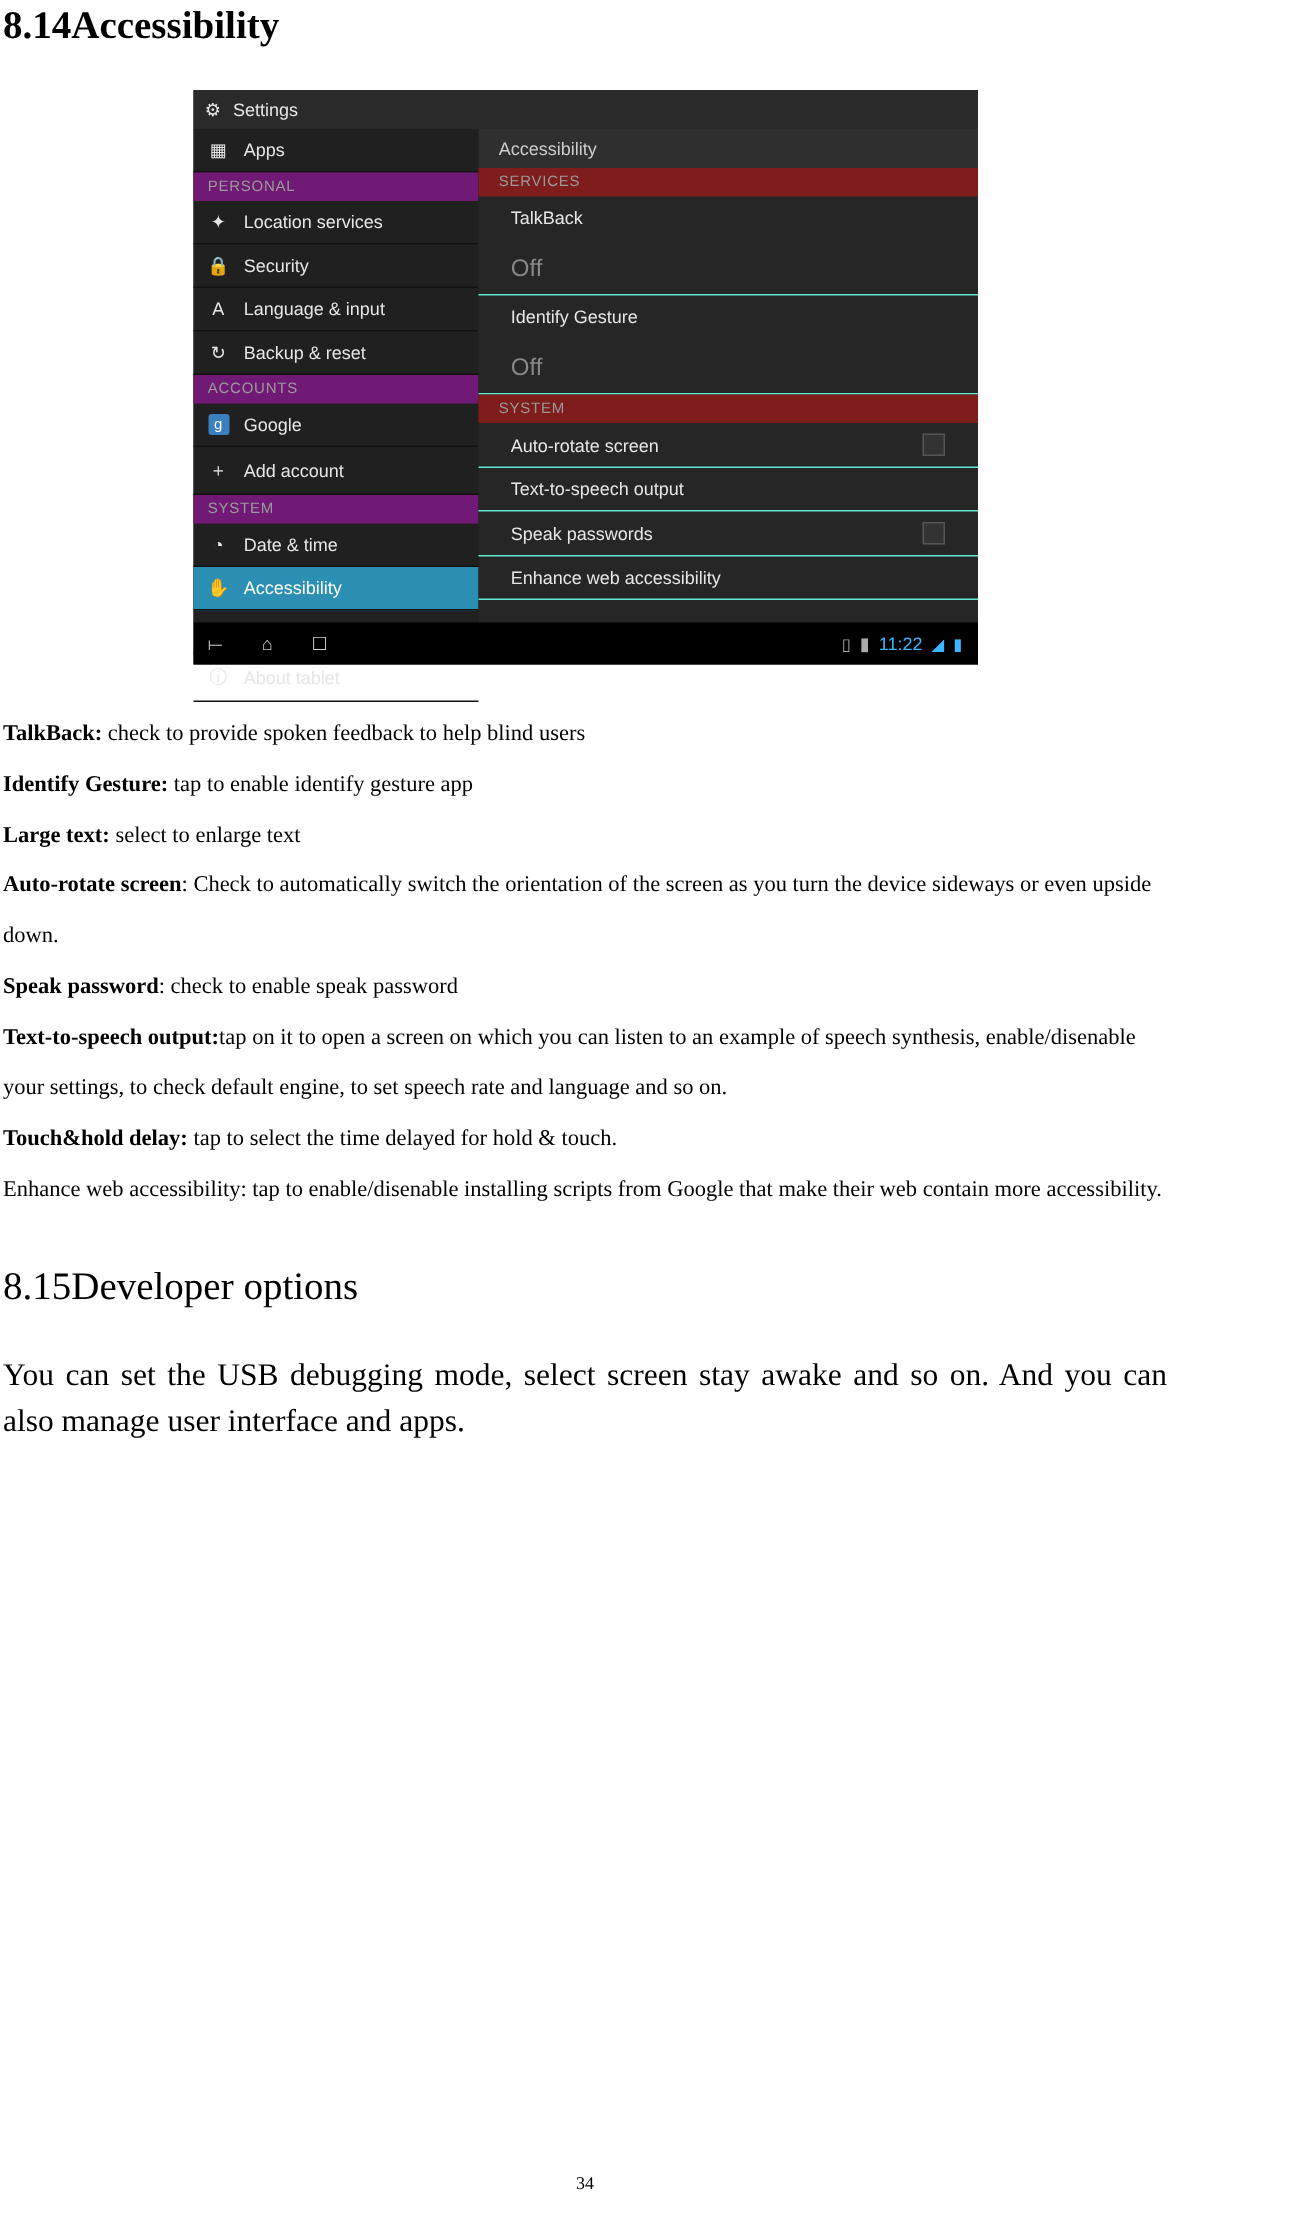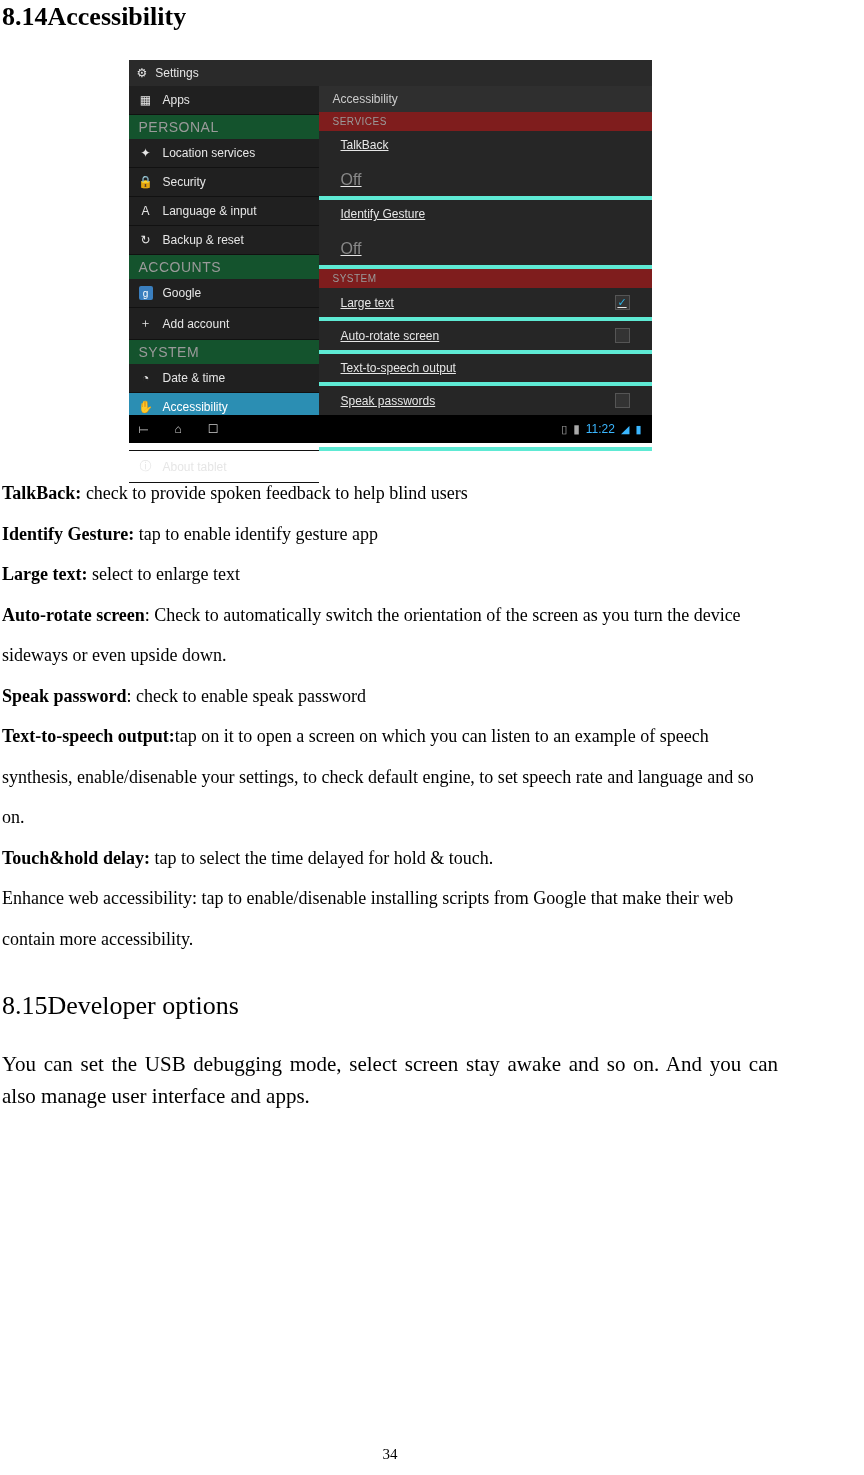--- a/index.html
+++ b/index.html
@@ -24,42 +24,42 @@
     margin-bottom: 28px;
   }
   .heading2 {
     font-weight: normal;
     font-size: 26px;
     padding: 0 0 0 2px;
     margin-top: 32px;
     margin-bottom: 28px;
   }
   .body-text {
-    font-size: 18px;
+    font-size: 15px;
     line-height: 2.25;
     padding: 0 2px;
     text-align: left;
   }
   .body-text b {
     font-weight: bold;
   }
   .body-text2 {
     font-size: 21px;
     line-height: 1.5;
     padding: 0 2px;
     text-align: justify;
     margin-top: 6px;
   }
   .page-number {
     position: absolute;
     bottom: 12px;
     left: 0;
     width: 100%;
     text-align: center;
-    font-size: 15px;
+    font-size: 12px;
   }
 
   
   .screenshot-wrap {
     display: flex;
     justify-content: center;
     margin-bottom: 30px;
   }
   .screenshot {
     width: 523px;
@@ -88,23 +88,23 @@
     display: flex;
     min-height: 0;
   }
   .ss-left {
     width: 190px;
     background: #202020;
     display: flex;
     flex-direction: column;
   }
   .ss-left-header {
-    background: #14532d;
+    background: #701a75;
     color: #9a9a9a;
-    font-size: 14px;
+    font-size: 10px;
     padding: 4px 10px;
     letter-spacing: 0.5px;
   }
   .ss-left-item {
     display: flex;
     align-items: center;
     padding: 7px 10px;
     border-bottom: 1px solid #111;
     gap: 10px;
     font-size: 12px;
@@ -132,26 +132,25 @@
   }
   .ss-right-header {
     background: #7f1d1d;
     color: #9a9a9a;
     font-size: 10px;
     padding: 4px 14px;
     letter-spacing: 0.5px;
   }
   .ss-right-item {
     padding: 7px 22px;
-    border-bottom: 4px solid #5eead4;
+    border-bottom: 1px solid #5eead4;
     display: flex;
     align-items: center;
     justify-content: space-between;
     font-size: 12px;
-    text-decoration: underline;
   }
   .ss-right-item .sub {
     color: #888;
     font-size: 16px;
     margin-top: 19px;
   }
   .checkbox {
     width: 13px;
     height: 13px;
     border: 1px solid #555;
@@ -264,26 +263,20 @@
                   <div class="sub">Off</div>
                 </div>
               </div>
               <div class="ss-right-item">
                 <div>
                   <div>Identify Gesture</div>
                   <div class="sub">Off</div>
                 </div>
               </div>
               <div class="ss-right-header">SYSTEM</div>
-              <div class="ss-right-item">
-                <div>
-                  <div>Large text</div>
-                </div>
-                <span class="checkbox">✓</span>
-              </div>
               <div class="ss-right-item">
                 <div>
                   <div>Auto-rotate screen</div>
                 </div>
                 <span class="checkbox"></span>
               </div>
               <div class="ss-right-item">
                 <div>
                   <div>Text-to-speech output</div>
                 </div>

